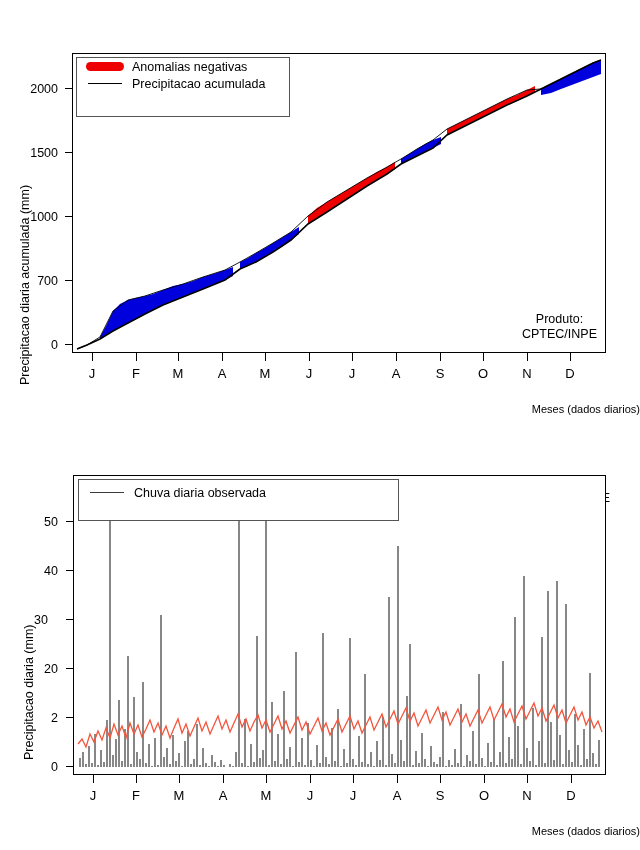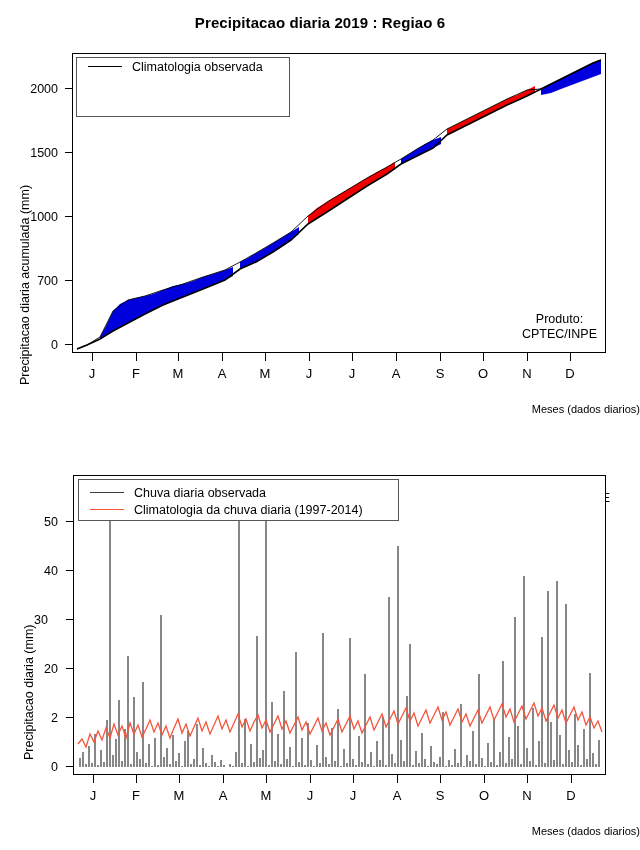--- a/index.html
+++ b/index.html
@@ -48,21 +48,20 @@
   .produto{
     position:absolute;font-size:12.5px;text-align:center;line-height:15px;white-space:nowrap;
   }
   svg{display:block;}
 </style>
 </head>
 <body>
 
 <div class="page">
 
-  <div class="chart-title">Precipitacao diaria 2019 : Regiao 6</div>
 
   <div class="panel" style="left:0;top:40px;width:640px;height:390px;">
 
     <div class="ylab" style="left:18px;top:345px;">Precipitacao diaria acumulada (mm)</div>
 
     <div class="ytick" style="left:10px;top:298px;width:48px;">0</div>
     <div class="ytick" style="left:10px;top:234px;width:48px;">700</div>
     <div class="ytick" style="left:10px;top:170px;width:48px;">1000</div>
     <div class="ytick" style="left:10px;top:106px;width:48px;">1500</div>
     <div class="ytick" style="left:10px;top:42px;width:48px;">2000</div>
@@ -107,22 +106,26 @@
              L 488,25 L 504,17 L 520,9 L 528,6"></path>
       </svg>
 
       <div class="produto" style="right:8px;bottom:10px;text-align:center;">
         <div>Produto:</div>
         <div>CPTEC/INPE</div>
       </div>
 
       <div class="legendbox" style="left:3px;top:3px;width:214px;height:60px;">
         <div class="legrow">
+          <div class="legswatch" style="background:#ee0000;"></div>
+          <div class="legtext">Anomalias negativas</div>
+        </div>
+        <div class="legrow">
           <div class="legline"></div>
-          <div class="legtext">Climatologia observada</div>
+          <div class="legtext">Precipitacao acumulada</div>
         </div>
       </div>
     </div>
 
     <div class="xtickmark" style="left:92px;top:313px;height:8px;"></div>
     <div class="xtickmark" style="left:136px;top:313px;height:8px;"></div>
     <div class="xtickmark" style="left:178px;top:313px;height:8px;"></div>
     <div class="xtickmark" style="left:222px;top:313px;height:8px;"></div>
     <div class="xtickmark" style="left:265px;top:313px;height:8px;"></div>
     <div class="xtickmark" style="left:309px;top:313px;height:8px;"></div>
@@ -365,24 +368,20 @@
              L 444,238 L 448,230 L 452,243 L 456,235 L 460,227 L 464,240 L 468,232 L 472,245 L 476,237 L 480,229
              L 484,242 L 488,234 L 492,247 L 496,239 L 500,231 L 504,244 L 508,236 L 512,249 L 516,241 L 520,252
              L 524,245 L 528,256"></path>
       </svg>
 
       <div class="legendbox" style="left:4px;top:3px;width:321px;height:42px;text-align:center;">
         <div class="legrow" style="margin-top:4px;">
           <div class="legline dark"></div>
           <div class="legtext">Chuva diaria observada</div>
         </div>
-        <div class="legrow">
-          <div class="legline red"></div>
-          <div class="legtext">Climatologia da chuva diaria (1997-2014)</div>
-        </div>
       </div>
     </div>
 
     <div class="xtickmark" style="left:93px;top:315px;height:8px;"></div>
     <div class="xtickmark" style="left:136px;top:315px;height:8px;"></div>
     <div class="xtickmark" style="left:179px;top:315px;height:8px;"></div>
     <div class="xtickmark" style="left:223px;top:315px;height:8px;"></div>
     <div class="xtickmark" style="left:266px;top:315px;height:8px;"></div>
     <div class="xtickmark" style="left:310px;top:315px;height:8px;"></div>
     <div class="xtickmark" style="left:353px;top:315px;height:8px;"></div>

